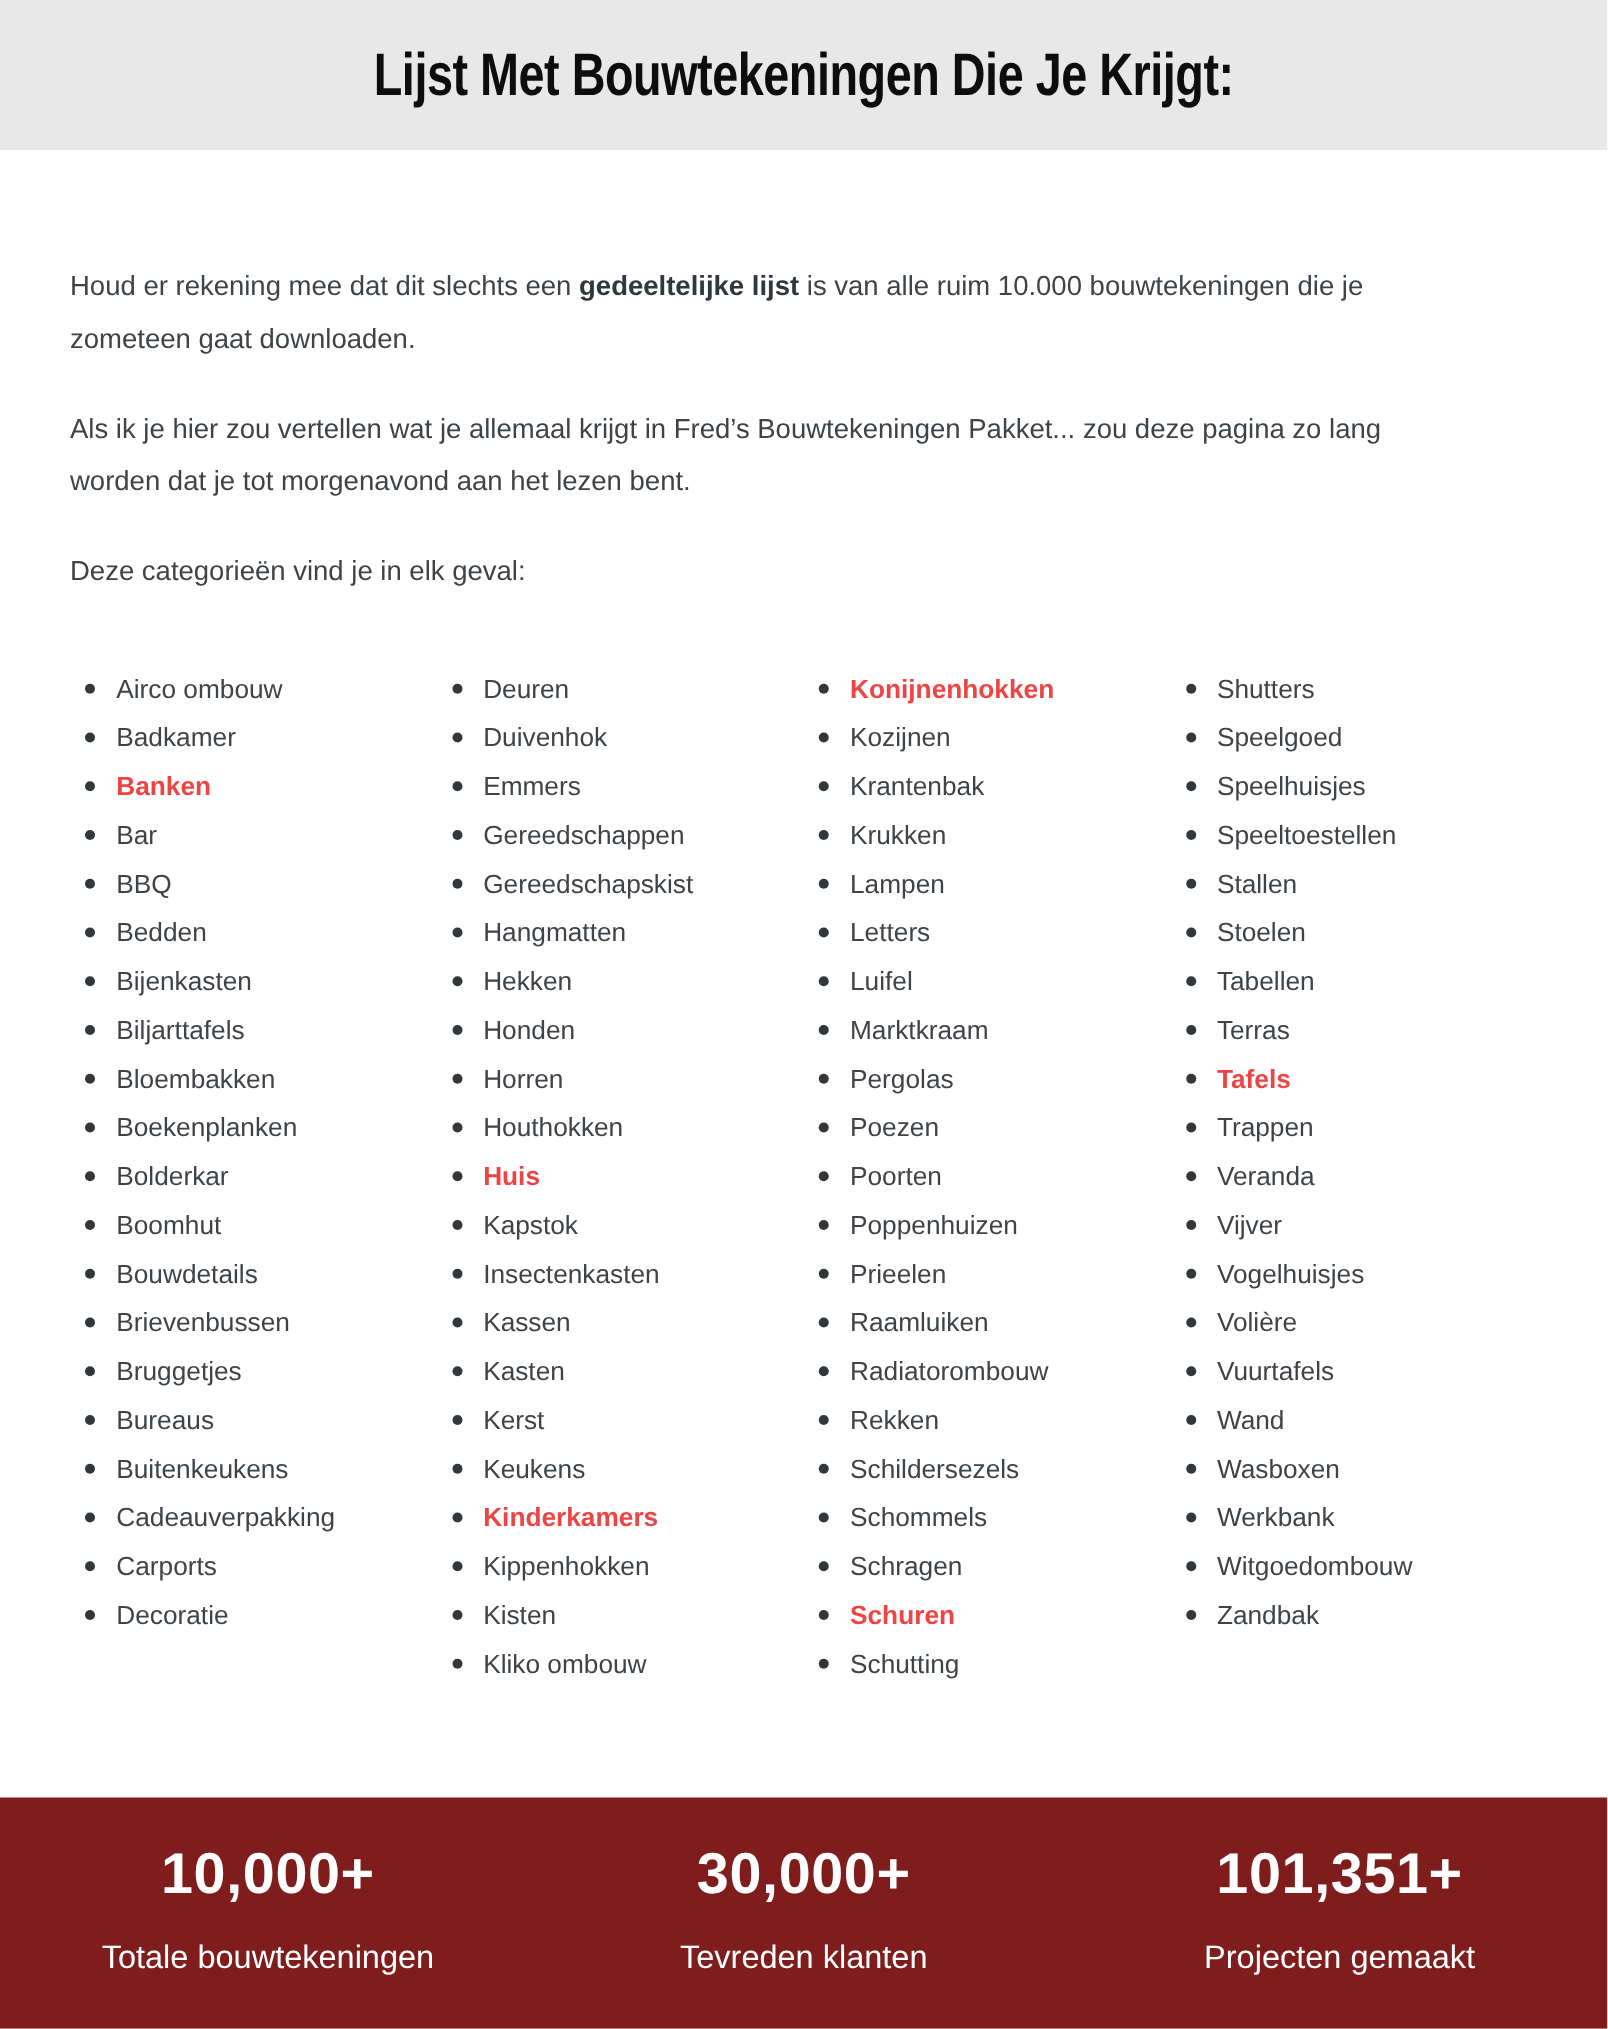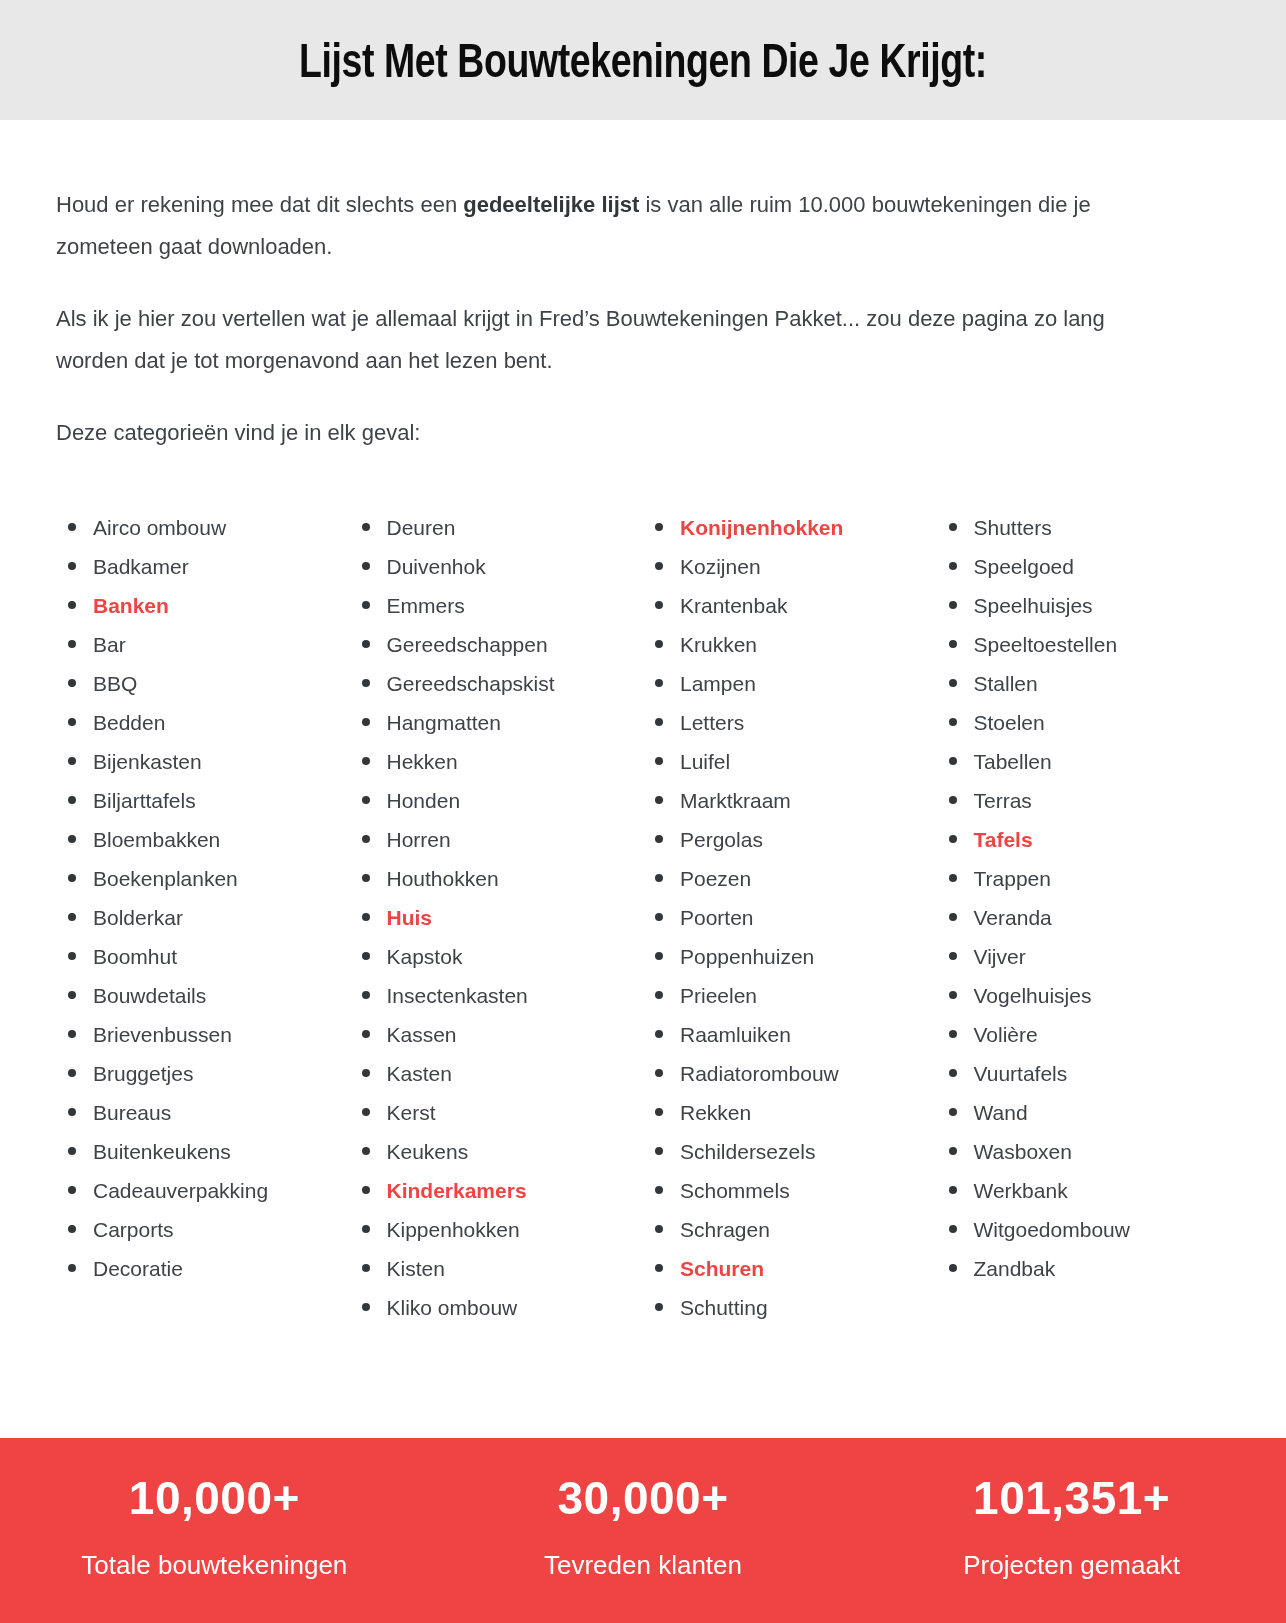--- a/index.html
+++ b/index.html
@@ -29,21 +29,21 @@
     color: #0d0d0d;
     letter-spacing: -0.5px;
     transform: scaleX(0.78);
     transform-origin: center;
     white-space: nowrap;
   }
 
   
   .content {
     flex: 1 1 auto;
-    padding: 64px 56px 0 56px;
+    padding: 88px 56px 0 56px;
   }
   .para {
     font-size: 22px;
     line-height: 42px;
     color: #3f4347;
     margin-bottom: 30px;
     max-width: 1070px;
   }
   .para strong { font-weight: bold; color: #33373a; }
 
@@ -71,21 +71,21 @@
     height: 8px;
     border-radius: 50%;
     background: #33373a;
   }
   .cat-item.bold { font-weight: bold; color: #ef4444; }
 
   
   .stats {
     flex: 0 0 185px;
     height: 185px;
-    background: #ef4444;
+    background: #7f1d1d;
     display: flex;
     justify-content: space-between;
   }
   .stat {
     flex: 1;
     display: flex;
     flex-direction: column;
     align-items: center;
     padding-top: 34px;
   }

